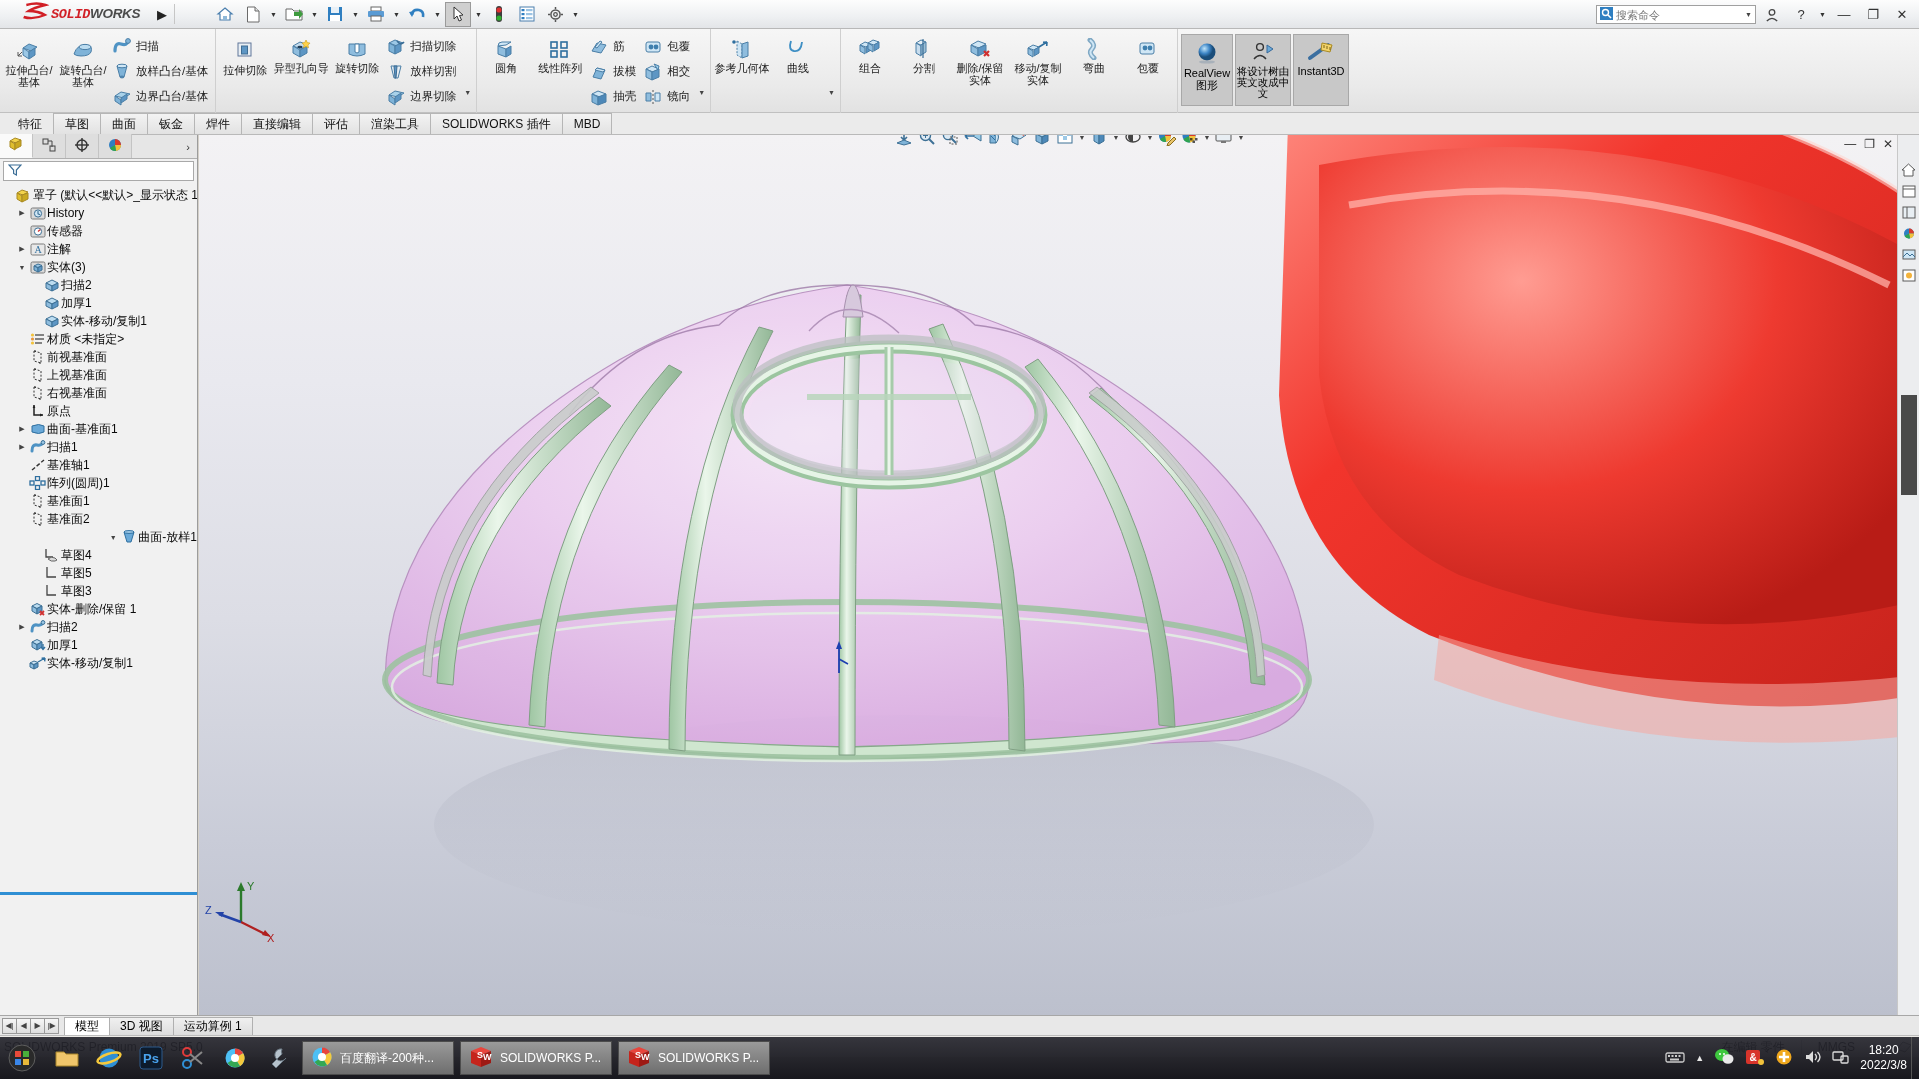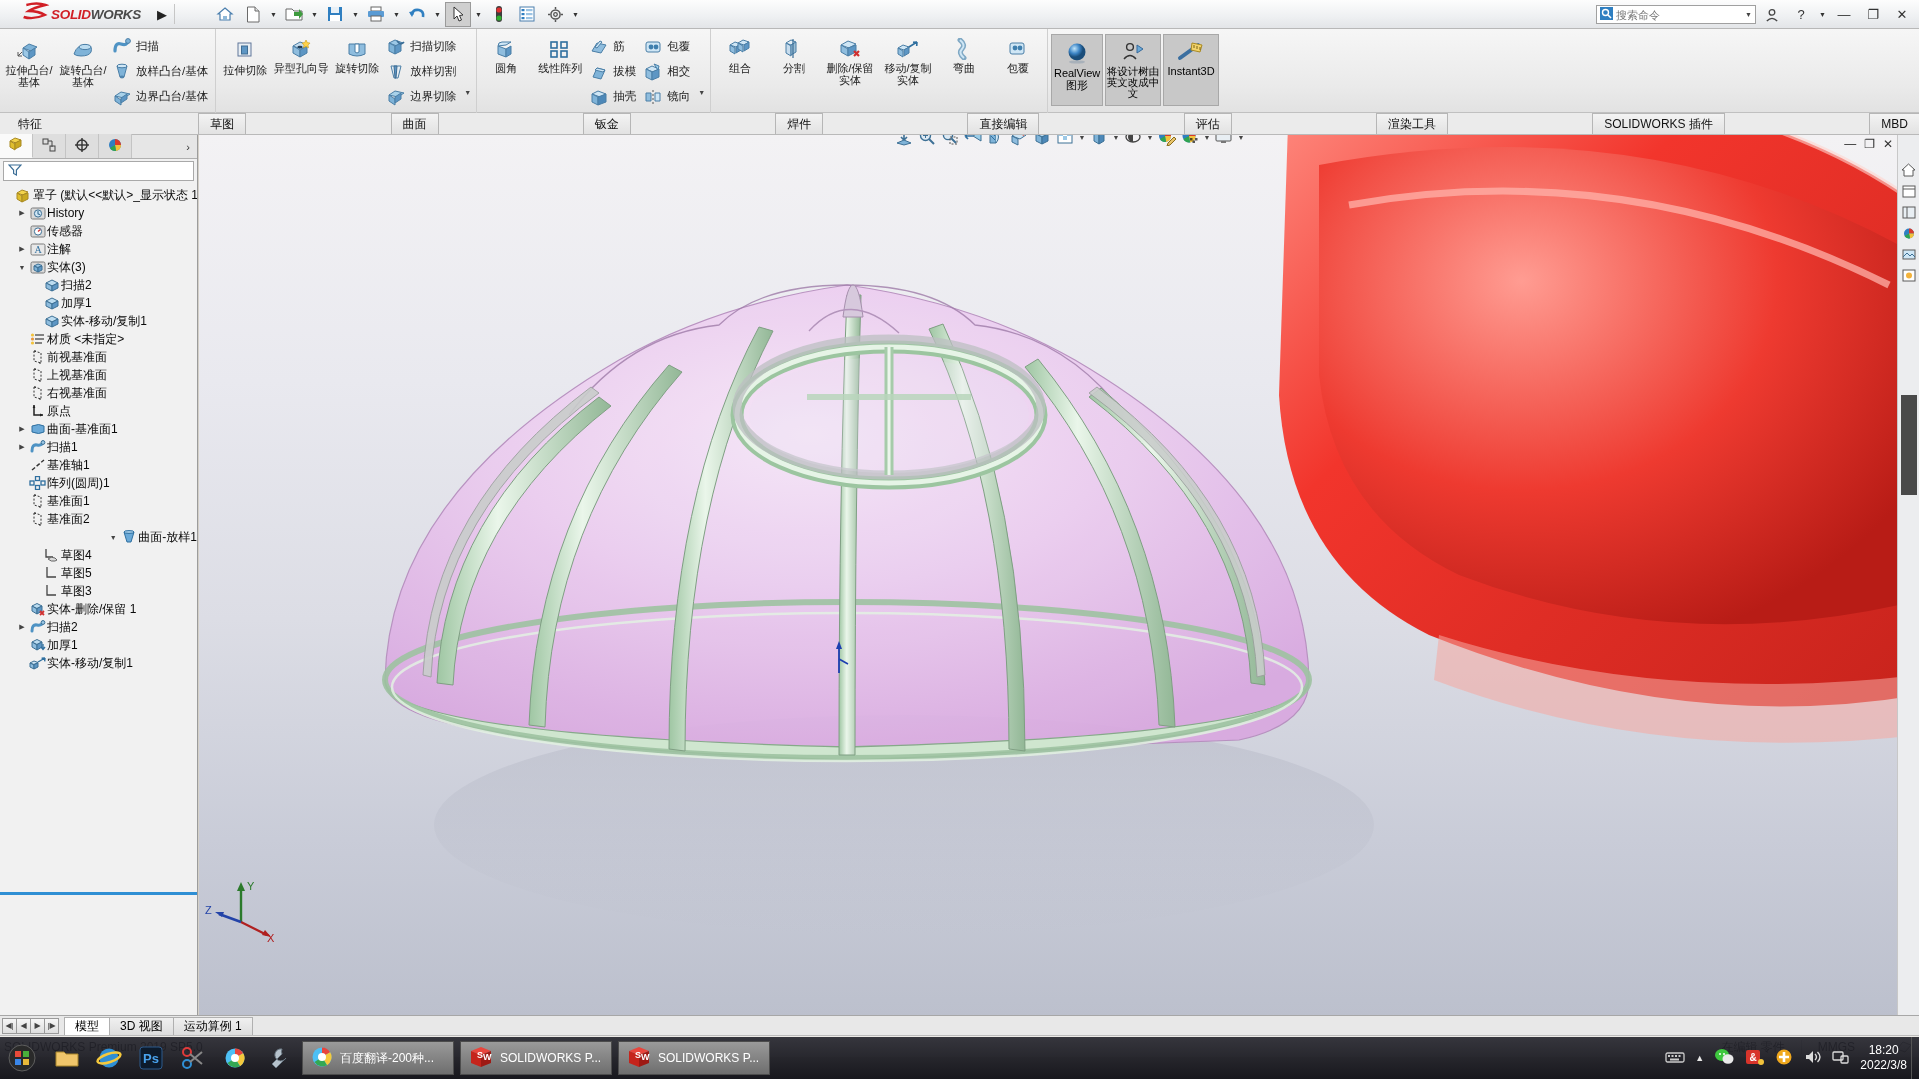--- a/index.html
+++ b/index.html
@@ -21,21 +21,21 @@
     display:flex; align-items:center;
   }
   .sw-logo { display:flex; align-items:center; padding-left:22px; width:150px; height:29px;}
   .sw-logo .ds {
     font-family:"Liberation Serif", serif; font-style:italic; font-weight:bold;
     color:#d11f26; font-size:19px; letter-spacing:-1px; transform: skewX(-8deg);
   }
   .sw-logo .sw-name {
     font-weight:bold; font-size:13.5px; font-style:italic; letter-spacing:-0.3px; margin-left:3px;
   }
-  .sw-logo .sw-name .b { color:#d11f26; }
+  .sw-logo .sw-name .b { color:#d11f26;font-family:Liberation Mono, monospace; }
   .sw-logo .sw-name .g { color:#4b4b4b; }
   .pin-arrow { margin-left:7px; color:#222; font-size:13px;}
   .tb-sep { width:1px; height:20px; background:#c6c6c6; margin:0 7px; }
   .tb-icons { display:flex; align-items:center; gap:2px; margin-left:30px;}
   .tbi { width:26px;height:25px;display:flex;align-items:center;justify-content:center;cursor:default;}
   .caret { font-size:7px; color:#333; width:11px; text-align:center; }
   .tbi.sel { background:#cfcfcf; border:1px solid #9a9a9a; }
   .doc-title {
     position:absolute; left:0; right:0; text-align:center; top:6px;
     font-size:12.5px; color:#222;
@@ -77,21 +77,20 @@
     background:#c8c8c8; border:1px solid #a8a8a8; margin:2px 1px 0 1px;
   }
   .togbtn .lbl{ font-size:11px; line-height:11.5px; text-align:center; margin-top:3px;}
   .togbtn.w60{width:56px;}
 
   
   .tabrow {
     position:absolute; left:0; top:113px; width:1919px; height:22px;
     background:#ebebeb; border-bottom:1px solid #b9b9b9; display:flex; align-items:flex-end;
     padding-left:6px;
-    justify-content:space-between;
   }
   .tab {
     height:21px; padding:0 11px; display:flex;align-items:center;
     font-size:12px; border:1px solid #b6b6b6; border-bottom:0;
     background:linear-gradient(#f3f3f3,#e2e2e2); margin-right:-1px; color:#111;
   }
   .tab.active { background:#ebebeb; border-color:transparent; }
 
   
   .leftpanel {
@@ -511,20 +510,41 @@
                 <path d="M3 5 h5 v8 h-5z" fill="#8fbdde" stroke="#4a7ea6"></path>
                 <path d="M12 5 h5 v8 h-5z" fill="#cfe6f5" stroke="#4a7ea6"></path>
               </svg>
           </span>
           <span class="lbl">镜向</span>
         </div>
       </div>
       <span class="gcaret" style="margin-top:40px;">▼</span>
     </div>
 
+    <div class="rgroup">
+      <div class="bigbtn wide">
+        <span class="ico">
+          <svg width="28" height="22" viewBox="0 0 28 22">
+              <path d="M9 3 v14 l5 3 v-14z" fill="#cfe6f5" stroke="#4a7ea6" stroke-dasharray="2,1.4"></path>
+              <path d="M14 6 l6-2 v14 l-6 2z" fill="#8fbdde" stroke="#4a7ea6"></path>
+              <circle cx="6" cy="4" r="1.8" fill="#2f6f9f"></circle>
+            </svg>
+        </span>
+        <span class="lbl">参考几何体</span>
+      </div>
+      <div class="bigbtn">
+        <span class="ico">
+          <svg width="26" height="22" viewBox="0 0 26 22">
+              <path d="M6 3 Q3 12 9 13 Q16 14 17 4" fill="none" stroke="#3f8fc4" stroke-width="1.9"></path>
+            </svg>
+        </span>
+        <span class="lbl">曲线</span>
+      </div>
+      <span class="gcaret" style="margin-top:40px;">▼</span>
+    </div>
 
     <div class="rgroup">
       <div class="bigbtn">
         <span class="ico">
           <svg width="26" height="22" viewBox="0 0 26 22">
               <path d="M3 7 l5-3 6 2 -5 3z" fill="#cfe6f5" stroke="#4a7ea6"></path>
               <path d="M3 7 v6 l5 3 v-6z" fill="#8fbdde" stroke="#4a7ea6"></path>
               <path d="M9 9 l5-3 v6 l-5 3z" fill="#5d96c4" stroke="#4a7ea6"></path>
               <path d="M11 5 l5-3 6 2 -5 3z" fill="#cfe6f5" stroke="#4a7ea6"></path>
               <path d="M11 5 v6 l5 3 v-6z" fill="#8fbdde" stroke="#4a7ea6"></path>

